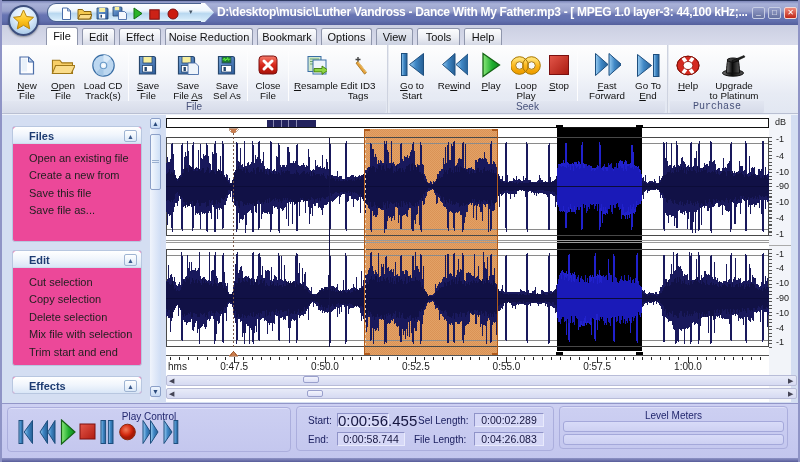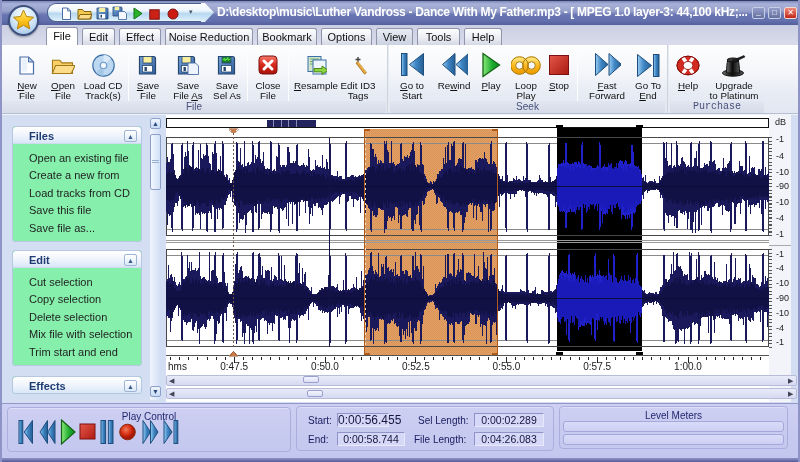--- a/index.html
+++ b/index.html
@@ -35,21 +35,21 @@
 #ribbon .grpcap{position:absolute;top:56px;height:12px;background:linear-gradient(180deg,#e2e6f1,#d6dbe9);
  font-size:10px;color:#47517a;text-align:center;line-height:12px;border-radius:0 0 2px 2px;}
 .rbtn{position:absolute;top:8px;text-align:center;font-size:9.8px;color:#111;line-height:9.6px;}
 .ricon{height:24px;display:flex;align-items:center;justify-content:center;margin-bottom:4px;}
 .rsep{position:absolute;top:6px;width:1px;height:50px;background:#c6ccda;border-right:1px solid #fdfdfe;}
 .gsep{position:absolute;top:0;width:2px;height:68px;background:linear-gradient(90deg,#c0c6d6,#f5f7fb);}
 u{text-decoration:underline;}
 
 #main{left:0;top:114px;width:800px;height:289px;background:#d4def2;border-top:1px solid #eef2fa;}
 
-.panel{position:absolute;left:12px;width:130px;background:#86efac;border:1px solid #b8c7e0;border-radius:3px;overflow:hidden;}
+.panel{position:absolute;left:12px;width:130px;background:#ec4899;border:1px solid #b8c7e0;border-radius:3px;overflow:hidden;}
 .phead{height:17px;background:linear-gradient(180deg,#ffffff 0%,#f0f5fc 50%,#d9e6f7 100%);
  border-bottom:1px solid #cfdced;border-radius:3px 3px 0 0;
  font-size:11px;font-weight:bold;color:#1e3c72;padding:3px 0 0 16px;}
 .pbtn{position:absolute;right:4px;top:3px;width:13px;height:12px;border:1px solid #9fb4d2;border-radius:2px;
  background:linear-gradient(180deg,#fff,#dce9f8);color:#3a5a8c;font-size:7px;line-height:11px;text-align:center;}
 .plink{font-size:11px;color:#1f1f1f;height:17.4px;padding:3px 0 0 16px;white-space:nowrap;}
 
 .sbv{background:linear-gradient(90deg,#f0f4fc,#cfddf5);}
 .sbtn{position:absolute;width:11px;height:11px;border:1px solid #8ca0c8;border-radius:2px;
  background:linear-gradient(180deg,#eef5fe,#c6d9f4);color:#2a4a7c;font-size:7px;text-align:center;line-height:9px;}
@@ -343,21 +343,20 @@
         </svg>
       </div>Upgrade<br>to Platinum</div>
 <div class="grpcap" style="left:670px;width:94px;font-family:Liberation Mono, monospace;">Purchase</div>
 </div>
 <div id="main" class="abs">
 <div class="panel" style="top:11px;height:116px;">
       <div class="phead">Files<span class="pbtn">▲</span></div>
 <div style="height:5px;"></div>
 <div class="plink">Open an existing file</div>
 <div class="plink">Create a new from</div>
-<div class="plink">Load tracks from CD</div>
 <div class="plink">Save this file</div>
 <div class="plink">Save file as...</div>
 </div>
 <div class="panel" style="top:135px;height:116px;">
       <div class="phead">Edit<span class="pbtn">▲</span></div>
 <div style="height:5px;"></div>
 <div class="plink">Cut selection</div>
 <div class="plink">Copy selection</div>
 <div class="plink">Delete selection</div>
 <div class="plink">Mix file with selection</div>
@@ -521,21 +520,21 @@
       </svg></span>
 <span class="abs" style="left:163px;top:15px;"><svg width="16" height="26" viewBox="0 0 16 26">
         <path d="M1 1.5v23l8-11.5z" fill="url(#pblu)" stroke="#1d4e7e"></path>
         <rect x="11" y="1.5" width="3.8" height="23" fill="url(#pblu)" stroke="#1d4e7e"></rect>
       </svg></span>
 <div class="gbox" style="left:296px;top:2px;width:258px;height:45px;"></div>
 <div class="tlabel" style="left:308px;top:11px;">Start:</div>
 <div class="tlabel" style="left:308px;top:30px;">End:</div>
 <div class="tlabel" style="left:418px;top:11px;">Sel Length:</div>
 <div class="tlabel" style="left:414px;top:30px;">File Length:</div>
-<div class="abs" style="left:337px;top:9px;width:52px;height:14px;background:#d6d8f7;border:1px solid #8f93c8;border-right-color:#e8eafc;border-bottom-color:#e8eafc;font-size:12px;color:#15153f;text-align:center;line-height:13px;">0:00:56.455</div>
+<div class="abs" style="left:337px;top:9px;width:52px;height:14px;background:#d6d8f7;border:1px solid #8f93c8;border-right-color:#e8eafc;border-bottom-color:#e8eafc;font-size:15px;color:#15153f;text-align:center;line-height:13px;">0:00:56.455</div>
 <div class="abs" style="left:337px;top:28px;width:68px;height:14px;background:#d6d8f7;border:1px solid #8f93c8;border-right-color:#e8eafc;border-bottom-color:#e8eafc;font-size:10.5px;color:#15153f;text-align:center;line-height:13px;">0:00:58.744</div>
 <div class="abs" style="left:474px;top:9px;width:70px;height:14px;background:#d6d8f7;border:1px solid #8f93c8;border-right-color:#e8eafc;border-bottom-color:#e8eafc;font-size:10.5px;color:#15153f;text-align:center;line-height:13px;">0:00:02.289</div>
 <div class="abs" style="left:474px;top:28px;width:70px;height:14px;background:#d6d8f7;border:1px solid #8f93c8;border-right-color:#e8eafc;border-bottom-color:#e8eafc;font-size:10.5px;color:#15153f;text-align:center;line-height:13px;">0:04:26.083</div>
 <div class="gbox" style="left:559px;top:2px;width:229px;height:43px;">
       <div class="glabel">Level Meters</div>
     </div>
 <div class="abs" style="left:563px;top:17px;width:221px;height:11px;background:linear-gradient(180deg,#d8dbf8,#cdd0f2);border:1px solid #a4a8da;border-radius:3px;"></div>
 <div class="abs" style="left:563px;top:30px;width:221px;height:11px;background:linear-gradient(180deg,#d8dbf8,#cdd0f2);border:1px solid #a4a8da;border-radius:3px;"></div>
 </div>
 <div id="winbot" class="abs"></div>

